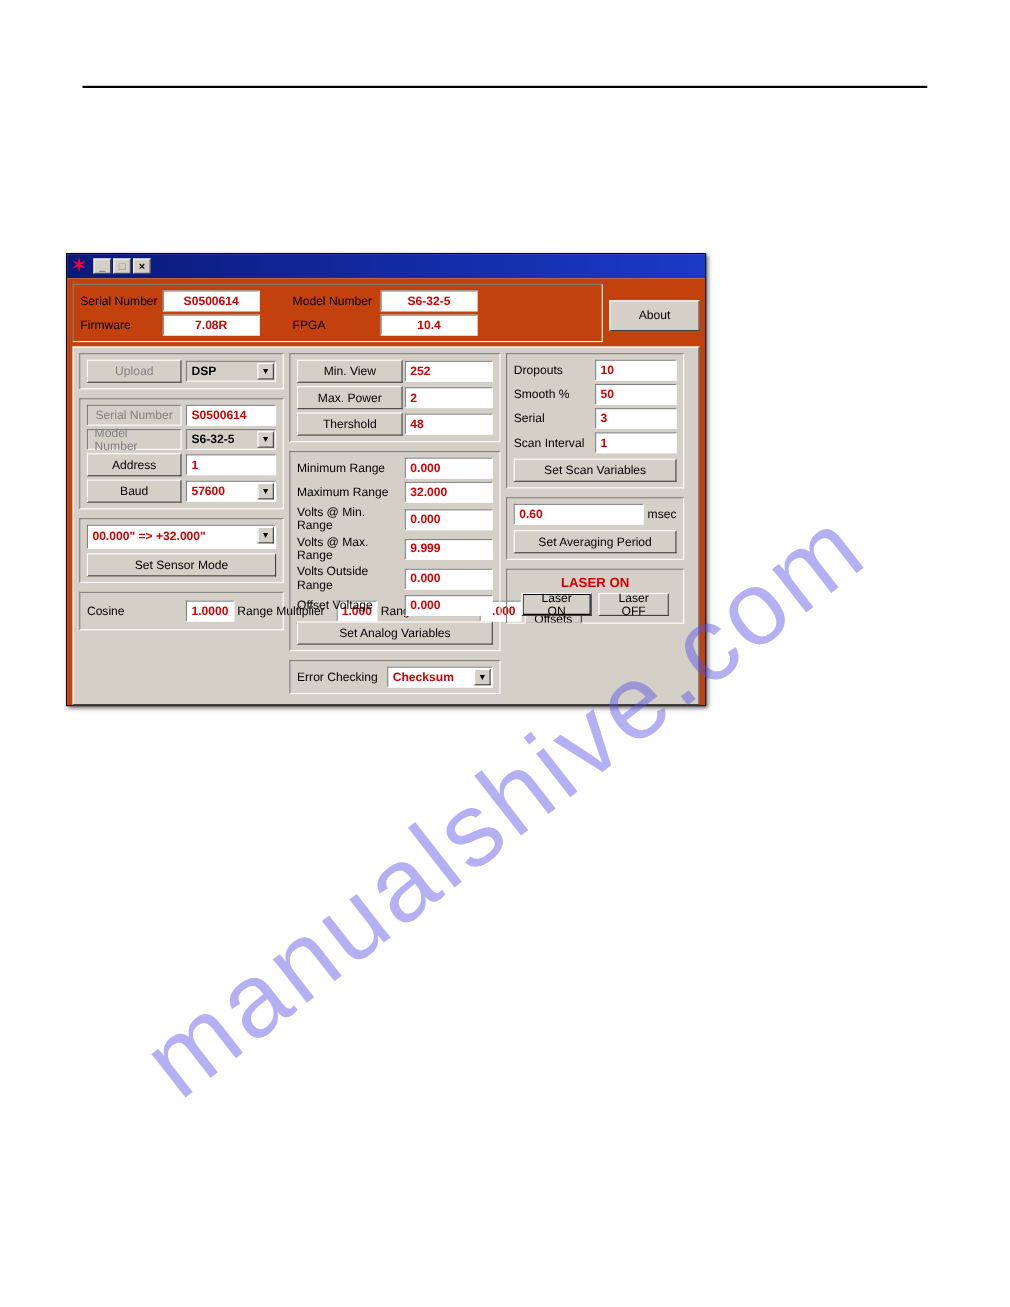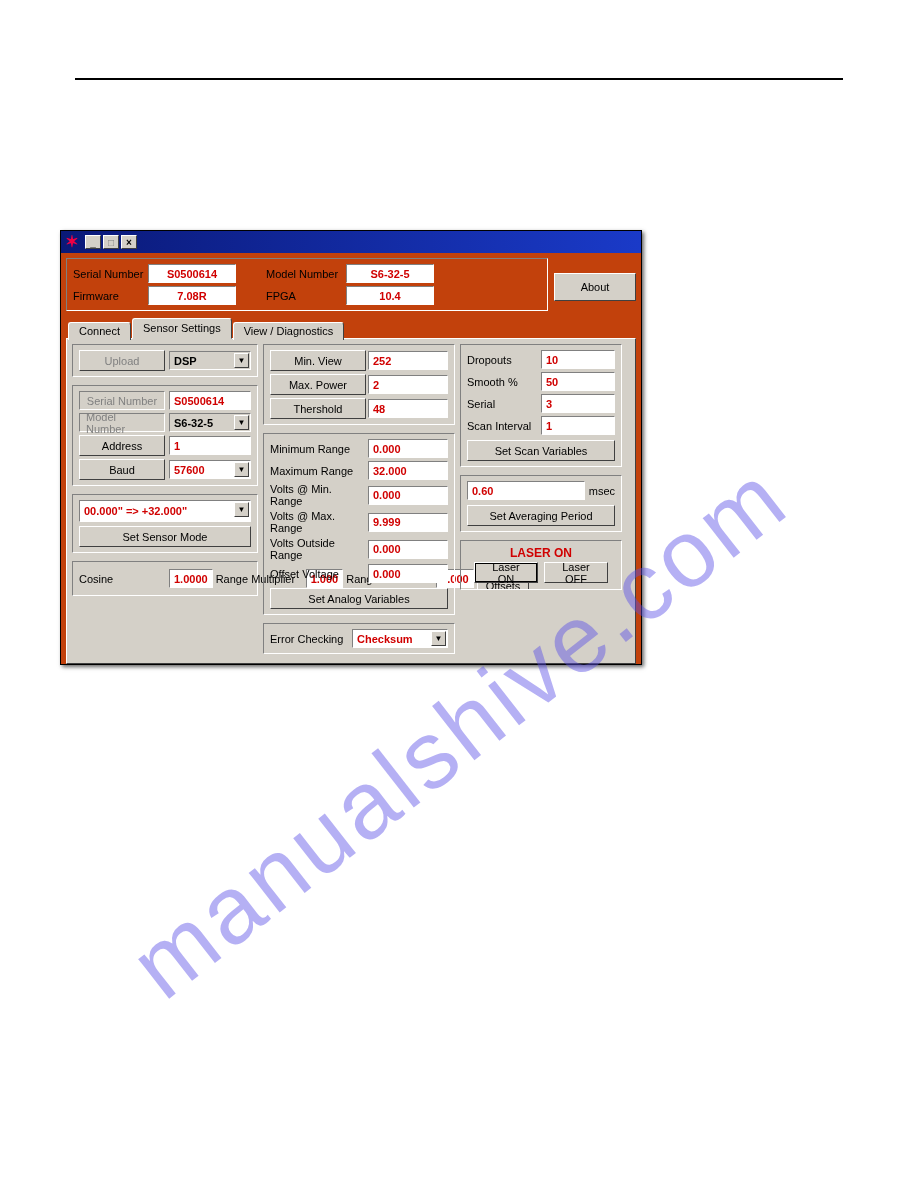--- a/index.html
+++ b/index.html
@@ -154,25 +154,20 @@
             <span class="lbl">Firmware</span>
             <span class="sunk-input red" style="justify-content:center">7.08R</span>
             <span></span>
             <span class="lbl">FPGA</span>
             <span class="sunk-input red" style="justify-content:center">10.4</span>
           </div>
         </div>
         <span class="btn big">About</span>
       </div>
 
-      <div class="tabs-row">
-        <div class="tab inactive">Connect</div>
-        <div class="tab active">Sensor Settings</div>
-        <div class="tab inactive">View / Diagnostics</div>
-      </div>
 
       <div class="tab-page">
 
         <div class="col">
           <div class="panel">
             <div class="field-row">
               <span class="btn gray" style="width:100%;justify-content:center">Upload</span>
               <span class="dd disabled">
                   <span>DSP</span>
                   <span class="arr">▼</span>

